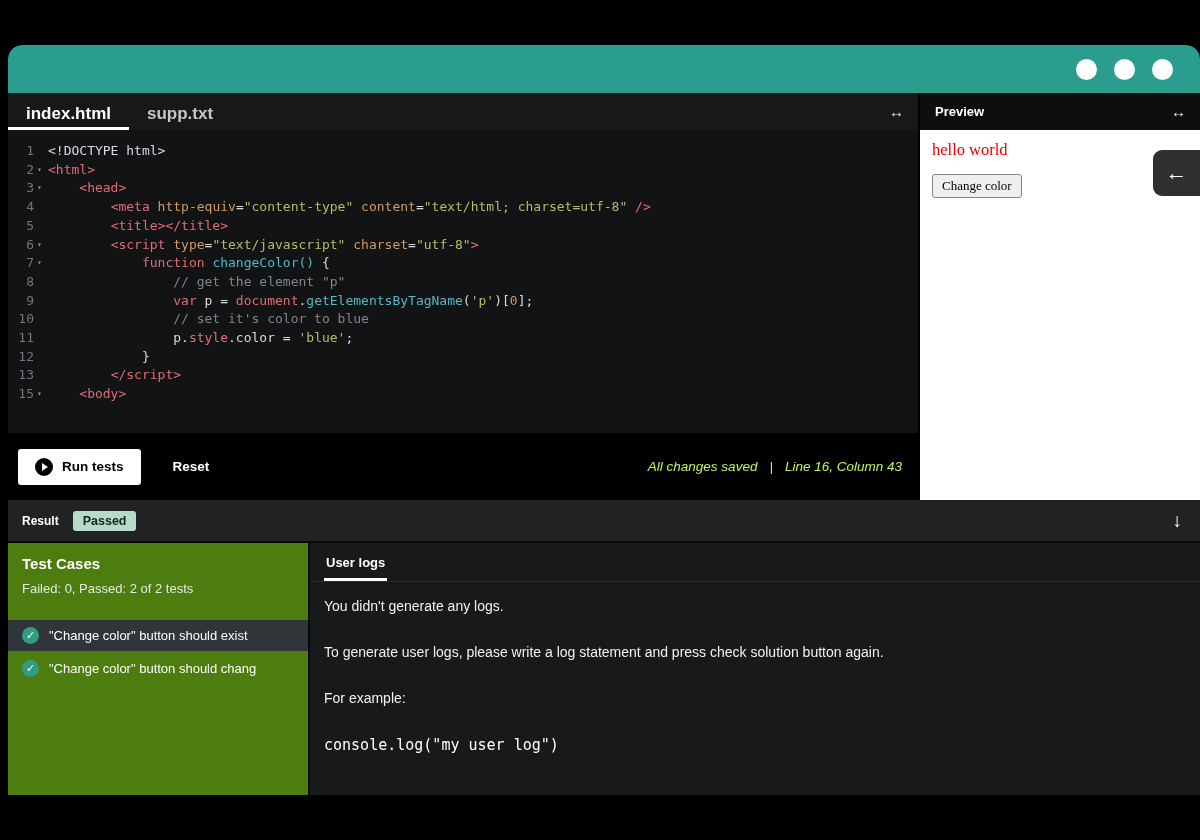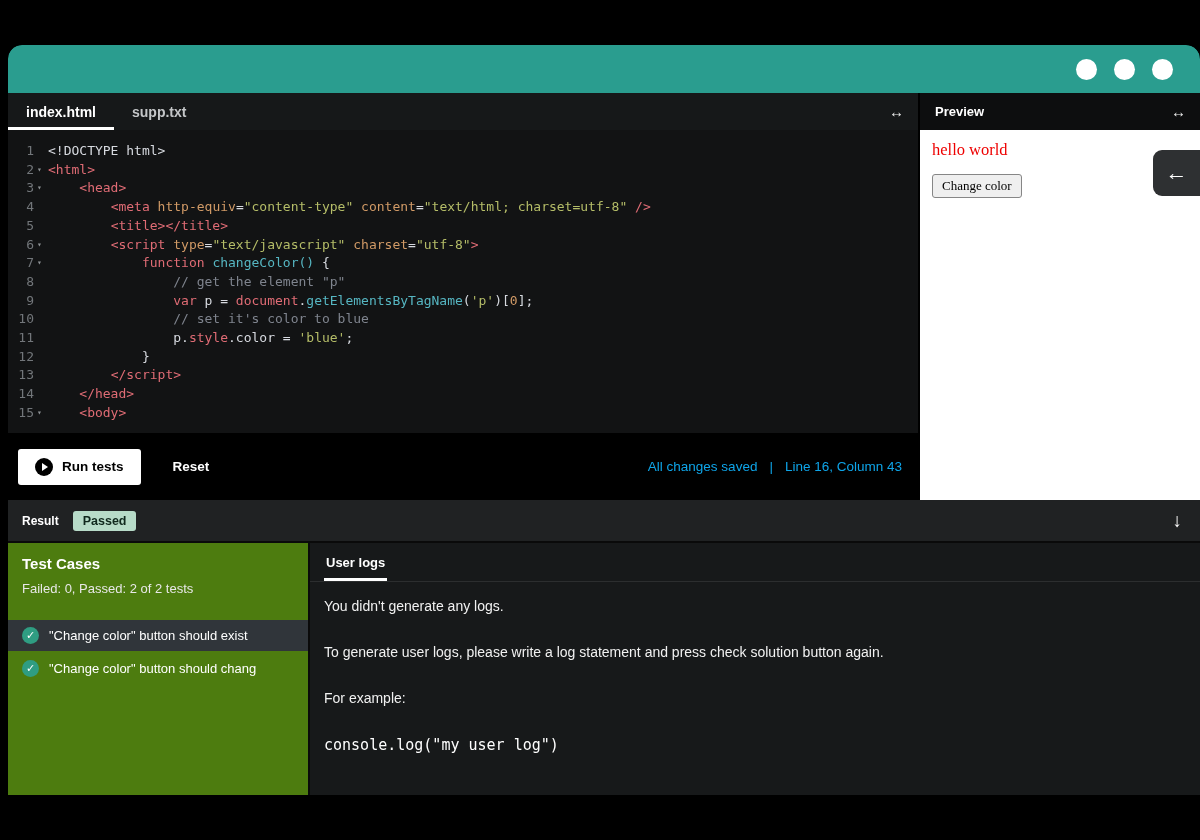--- a/index.html
+++ b/index.html
@@ -27,21 +27,21 @@
   }
   
   .titlebar{
     height:48px;background:var(--accent);border-radius:14px 14px 0 0;
     display:flex;align-items:center;justify-content:flex-end;gap:17px;padding-right:27px;
   }
   .dot{width:21px;height:21px;border-radius:50%;background:#fff;}
   
   .editor-col{position:absolute;left:0;top:48px;width:910px;height:407px;display:flex;flex-direction:column;background:#000;}
   .tabbar{height:37px;background:#161819;display:flex;align-items:stretch;}
-  .tab{padding:12px 18px;display:flex;align-items:center;font-size:14px;font-weight:bold;color:#c4c6c8;cursor:pointer;}
+  .tab{padding:6px 18px;display:flex;align-items:flex-end;font-size:17px;font-weight:bold;color:#c4c6c8;cursor:pointer;}
   .tab.active{color:#fff;box-shadow:inset 0 -3px 0 #fff;}
   .expand{margin-left:auto;align-self:center;color:#ececec;font-size:15px;padding:0 14px;cursor:pointer;}
   .editor{
     flex:1;background:#121314;overflow:hidden;padding-top:12px;
     font-family:"DejaVu Sans Mono", monospace;font-size:13px;line-height:18.7px;
   }
   .code-line{display:flex;}
   .ln{width:26px;text-align:right;color:#72767a;flex-shrink:0;}
   .fold{width:14px;font-size:8px;line-height:18.7px;color:#8d9194;padding-left:3px;flex-shrink:0;}
   .code-text{white-space:pre;}
@@ -56,21 +56,21 @@
   
   .toolbar{height:67px;background:#000;display:flex;align-items:center;padding:0 16px 0 10px;gap:26px;}
   .run-btn{
     height:36px;background:#fff;color:#000;border:none;border-radius:3px;
     font-weight:bold;font-size:13.5px;display:flex;align-items:center;gap:9px;
     padding:0 17px;font-family:inherit;cursor:pointer;
   }
   .play-icon{width:18px;height:18px;background:#000;border-radius:50%;display:flex;align-items:center;justify-content:center;}
   .play-tri{width:0;height:0;border-left:6px solid #fff;border-top:4px solid transparent;border-bottom:4px solid transparent;margin-left:2px;}
   .reset-btn{background:none;border:none;color:#fff;font-weight:bold;font-size:13.5px;font-family:inherit;cursor:pointer;}
-  .status{margin-left:auto;color:#0ea5e9;font-size:13.5px;display:flex;gap:12px;align-items:center;}
+  .status{margin-left:auto;color:#bef264;font-size:13.5px;display:flex;gap:12px;align-items:center;font-style:italic;}
   
   .preview-col{position:absolute;left:912px;top:48px;width:280px;height:407px;display:flex;flex-direction:column;}
   .preview-header{height:37px;background:#0d0e0f;display:flex;align-items:center;}
   .ph-title{font-weight:bold;color:#fff;font-size:13px;padding-left:15px;}
   .preview-body{flex:1;background:#fff;padding:10px 12px;}
   .hello{font-family:"Liberation Serif", serif;color:var(--preview-red);font-size:16.5px;}
   .change-btn{
     margin-top:14px;font-size:13px;font-family:Liberation Serif, serif;color:#000;
     background:#efefef;border:1px solid #868686;border-radius:3px;padding:3px 9px;cursor:pointer;
   }
@@ -189,25 +189,20 @@
           </div>
           <div class="code-line">
             <span class="ln">12</span>
             <span class="fold"></span>
             <span class="code-text"><span class="tok-plain">            }</span></span>
           </div>
           <div class="code-line">
             <span class="ln">13</span>
             <span class="fold"></span>
             <span class="code-text"><span class="tok-plain">        </span><span class="tok-tag">&lt;/script&gt;</span></span>
-          </div>
-          <div class="code-line">
-            <span class="ln">14</span>
-            <span class="fold"></span>
-            <span class="code-text"><span class="tok-plain">    </span><span class="tok-tag">&lt;/head&gt;</span></span>
           </div>
           <div class="code-line">
             <span class="ln">15</span>
             <span class="fold">▾</span>
             <span class="code-text"><span class="tok-plain">    </span><span class="tok-tag">&lt;body&gt;</span></span>
           </div>
         </div>
     </div>
     <div class="toolbar">
       <button class="run-btn">

